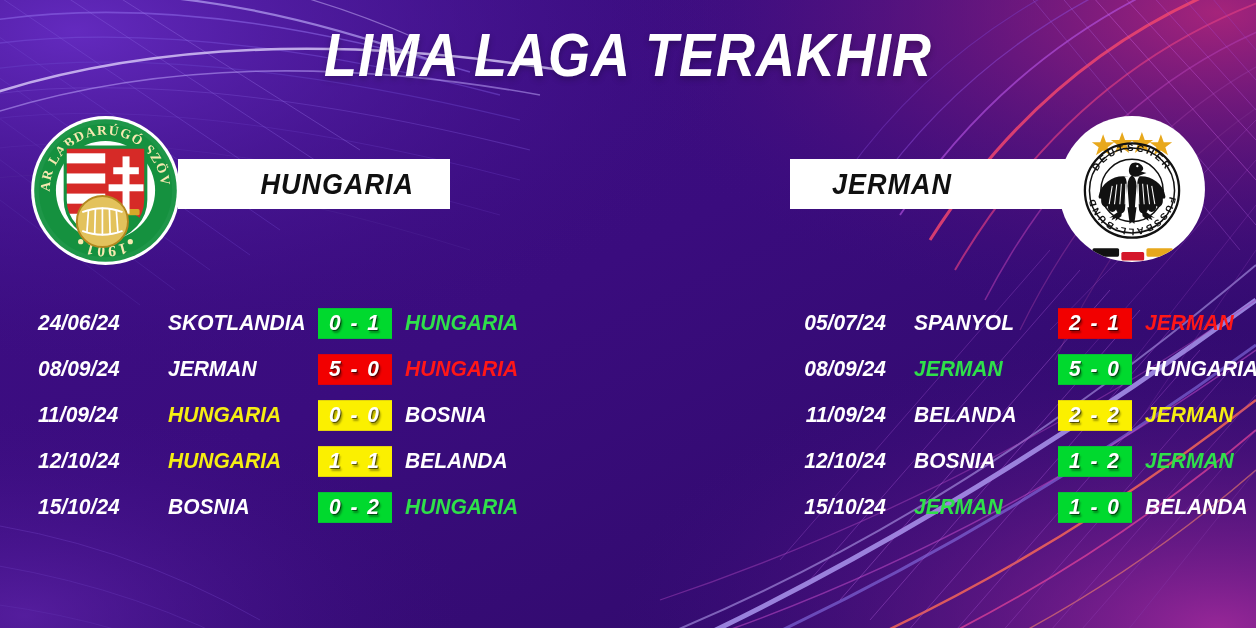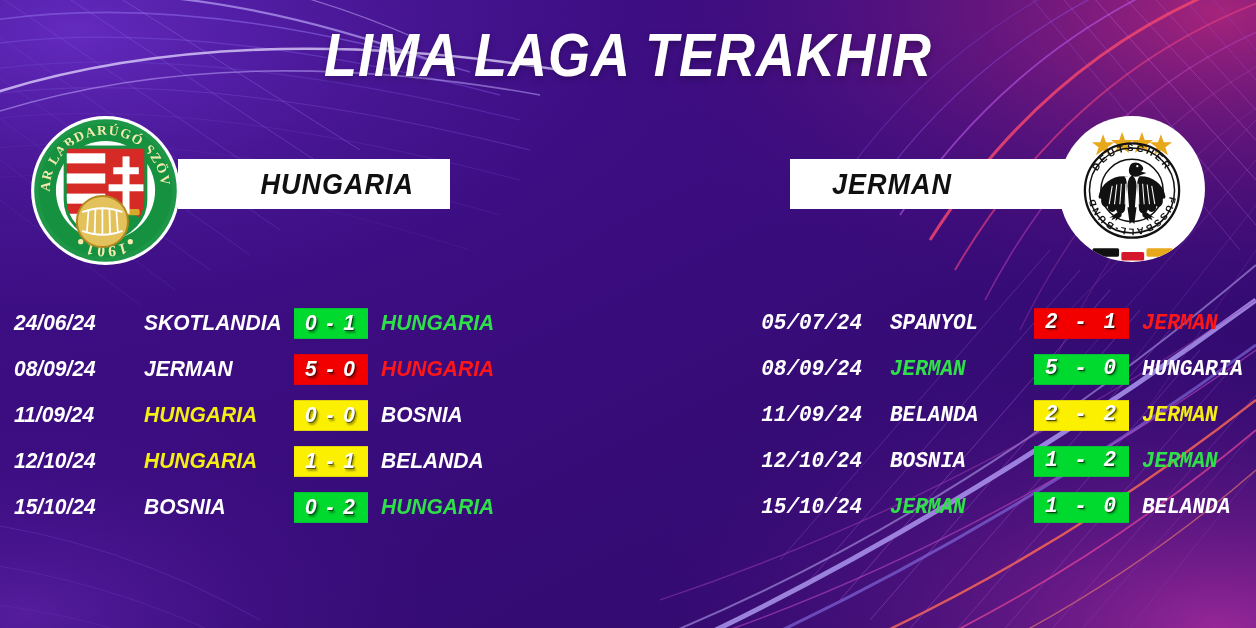--- a/index.html
+++ b/index.html
@@ -38,26 +38,27 @@
   }
 
   .crest{ position:absolute; z-index:7; }
   .crest.left{ left:28px; top:113px; width:155px; height:155px; }
   .crest.right{ left:1056px; top:113px; width:152px; height:152px; }
   .crest svg{ display:block; width:100%; height:100%; }
 
   
   .col{ position:absolute; z-index:5; top:300px; }
   .col.left{ left:14px; width:560px; }
-  .col.right{ left:760px; width:480px;font-family:Liberation Mono, monospace; }
+  .col.right{ left:760px; width:480px; }
 
   .row{
     display:flex; align-items:center; height:46px;
     font-size:21px; font-weight:bold; font-style:italic;
     white-space:nowrap;
+    margin-left:24px;
   }
   .row .date{
     color:#ffffff; width:116px; flex:0 0 116px;
     letter-spacing:0px; transform:scaleY(1.06);
   }
   .col.right .row .date{ text-align:right; padding-right:14px; }
 
   .row .home{
     flex:0 0 auto; transform:scaleY(1.06);
   }

